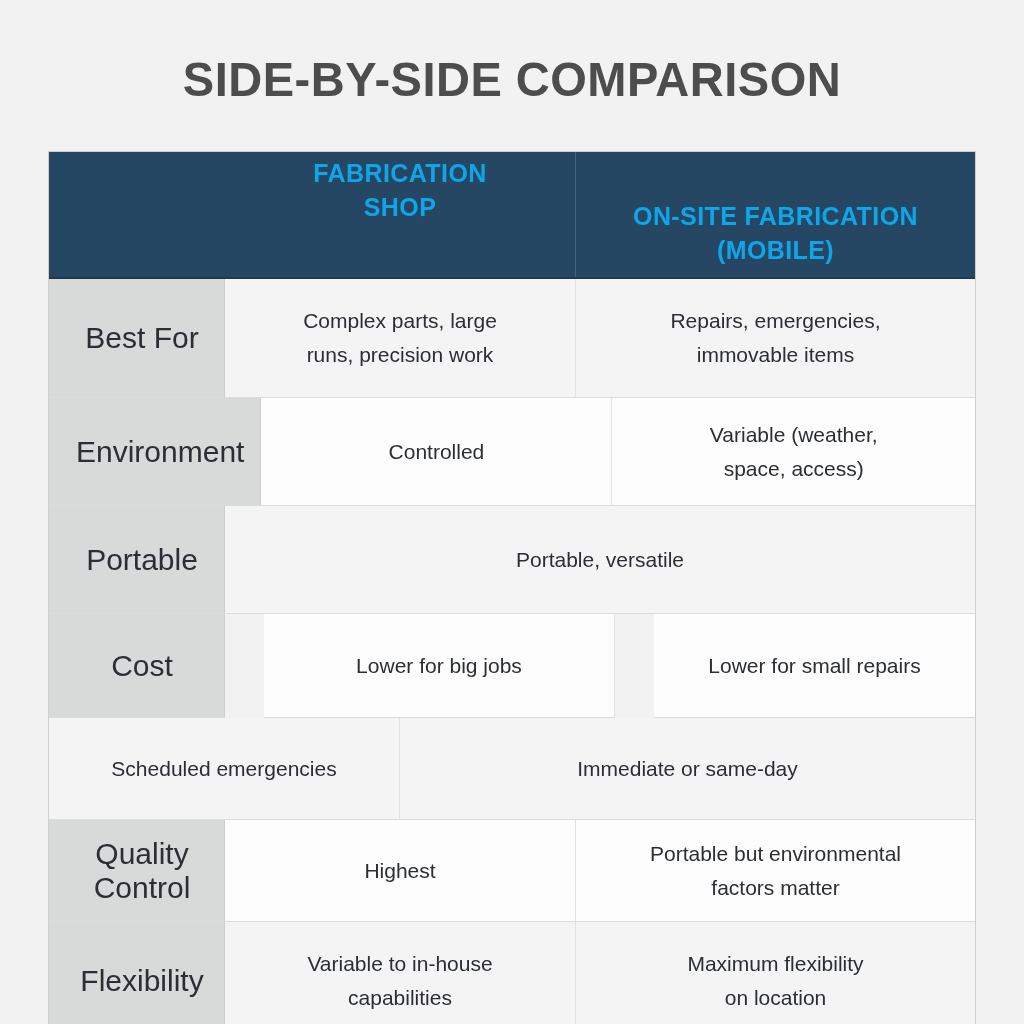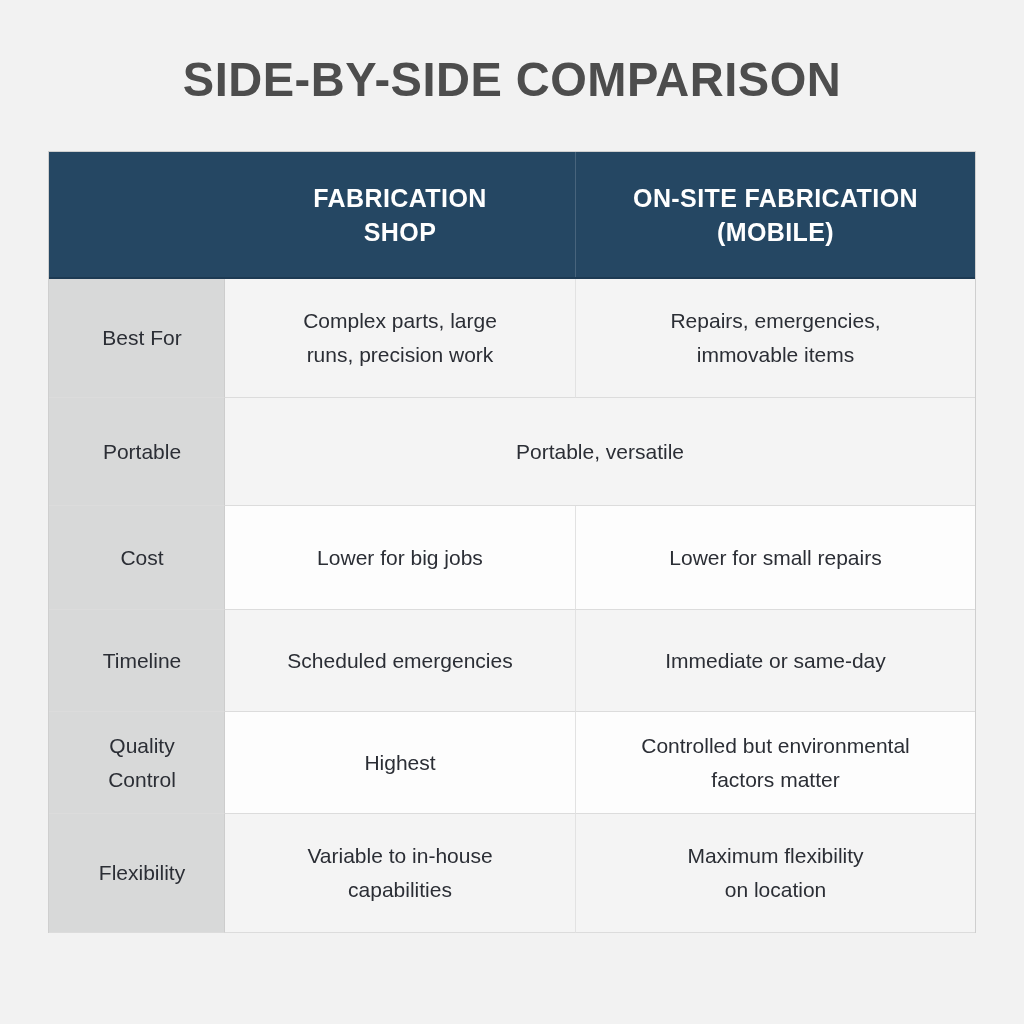--- a/index.html
+++ b/index.html
@@ -73,72 +73,71 @@
   }
 
   
   .header-row {
     background: #254763;
     height: 127px;
     border-bottom: 2px solid #1d3a53;
   }
   .header-row .cell {
     display: flex;
-    align-items: center;
     justify-content: center;
     text-align: center;
-    color: #ffffff;
+    color: #0ea5e9;
     font-weight: 700;
     font-size: 25px;
     line-height: 34px;
     letter-spacing: .4px;
     font-family: "Liberation Sans Narrow", "Liberation Sans", sans-serif;
     box-sizing: border-box;
     padding: 4px 12px;
   }
   .header-row .c-label { flex: 0 0 176px; }
   .header-row .c-mid {
     flex: 0 0 351px;
     border-right: 1px solid rgba(255,255,255,.16);
   }
-  .header-row .c-right { flex: 1 1 auto; }
+  .header-row .c-right { flex: 1 1 auto; margin-top: 43px; }
 
   
   .body-row .cell {
     display: flex;
     align-items: center;
     justify-content: center;
     text-align: center;
     color: #2b2e35;
     font-size: 21px;
     line-height: 34px;
     box-sizing: border-box;
     padding: 6px 16px;
     border-bottom: 1px solid #dcdcdc;
   }
   .body-row .c-label {
     flex: 0 0 176px;
     background: #d8d9d9;
-    font-size: 21px;
+    font-size: 30px;
     border-right: 1px solid #cdcdcd;
     padding-left: 27px;
   }
   .body-row .c-mid {
     flex: 0 0 351px;
     border-right: 1px solid #e2e2e2;
   }
   .body-row .c-right { flex: 1 1 auto; }
 
   .body-row.shade .c-mid,
   .body-row.shade .c-right { background: #f4f4f4; }
   .body-row.plain .c-mid,
   .body-row.plain .c-right { background: #fdfdfd; }
 
   .r-h108 { height: 108px; }
-  .r-h104 { height: 104px; }
+  .r-h104 { height: 104px; gap: 39px; }
   .r-h102 { height: 102px; }
   .r-h119 { height: 119px; }
 </style>
 </head>
 <body>
 
 <div class="grain"></div>
 
 <div class="page">
 
@@ -171,20 +170,34 @@
         </div>
       </div>
       <div class="cell c-right">
         <div>
           <span>Repairs, emergencies,</span><br>
           <span>immovable items</span>
         </div>
       </div>
     </div>
 
+    <div class="row body-row plain r-h108">
+      <div class="cell c-label">Environment</div>
+      <div class="cell c-mid">
+        <div>
+          <span>Controlled</span>
+        </div>
+      </div>
+      <div class="cell c-right">
+        <div>
+          <span>Variable (weather,</span><br>
+          <span>space, access)</span>
+        </div>
+      </div>
+    </div>
 
     <div class="row body-row shade r-h108">
       <div class="cell c-label">Portable</div>
       <div class="cell c-right">
         <div>
           <span>Portable, versatile</span>
         </div>
       </div>
     </div>
 
@@ -196,21 +209,20 @@
         </div>
       </div>
       <div class="cell c-right">
         <div>
           <span>Lower for small repairs</span>
         </div>
       </div>
     </div>
 
     <div class="row body-row shade r-h102">
-      <div class="cell c-label">Timeline</div>
       <div class="cell c-mid">
         <div>
           <span>Scheduled emergencies</span>
         </div>
       </div>
       <div class="cell c-right">
         <div>
           <span>Immediate or same-day</span>
         </div>
       </div>
@@ -223,21 +235,21 @@
           <span>Control</span>
         </div>
       </div>
       <div class="cell c-mid">
         <div>
           <span>Highest</span>
         </div>
       </div>
       <div class="cell c-right">
         <div>
-          <span>Controlled but environmental</span><br>
+          <span>Portable but environmental</span><br>
           <span>factors matter</span>
         </div>
       </div>
     </div>
 
     <div class="row body-row shade r-h119">
       <div class="cell c-label">Flexibility</div>
       <div class="cell c-mid">
         <div>
           <span>Variable to in-house</span><br>

